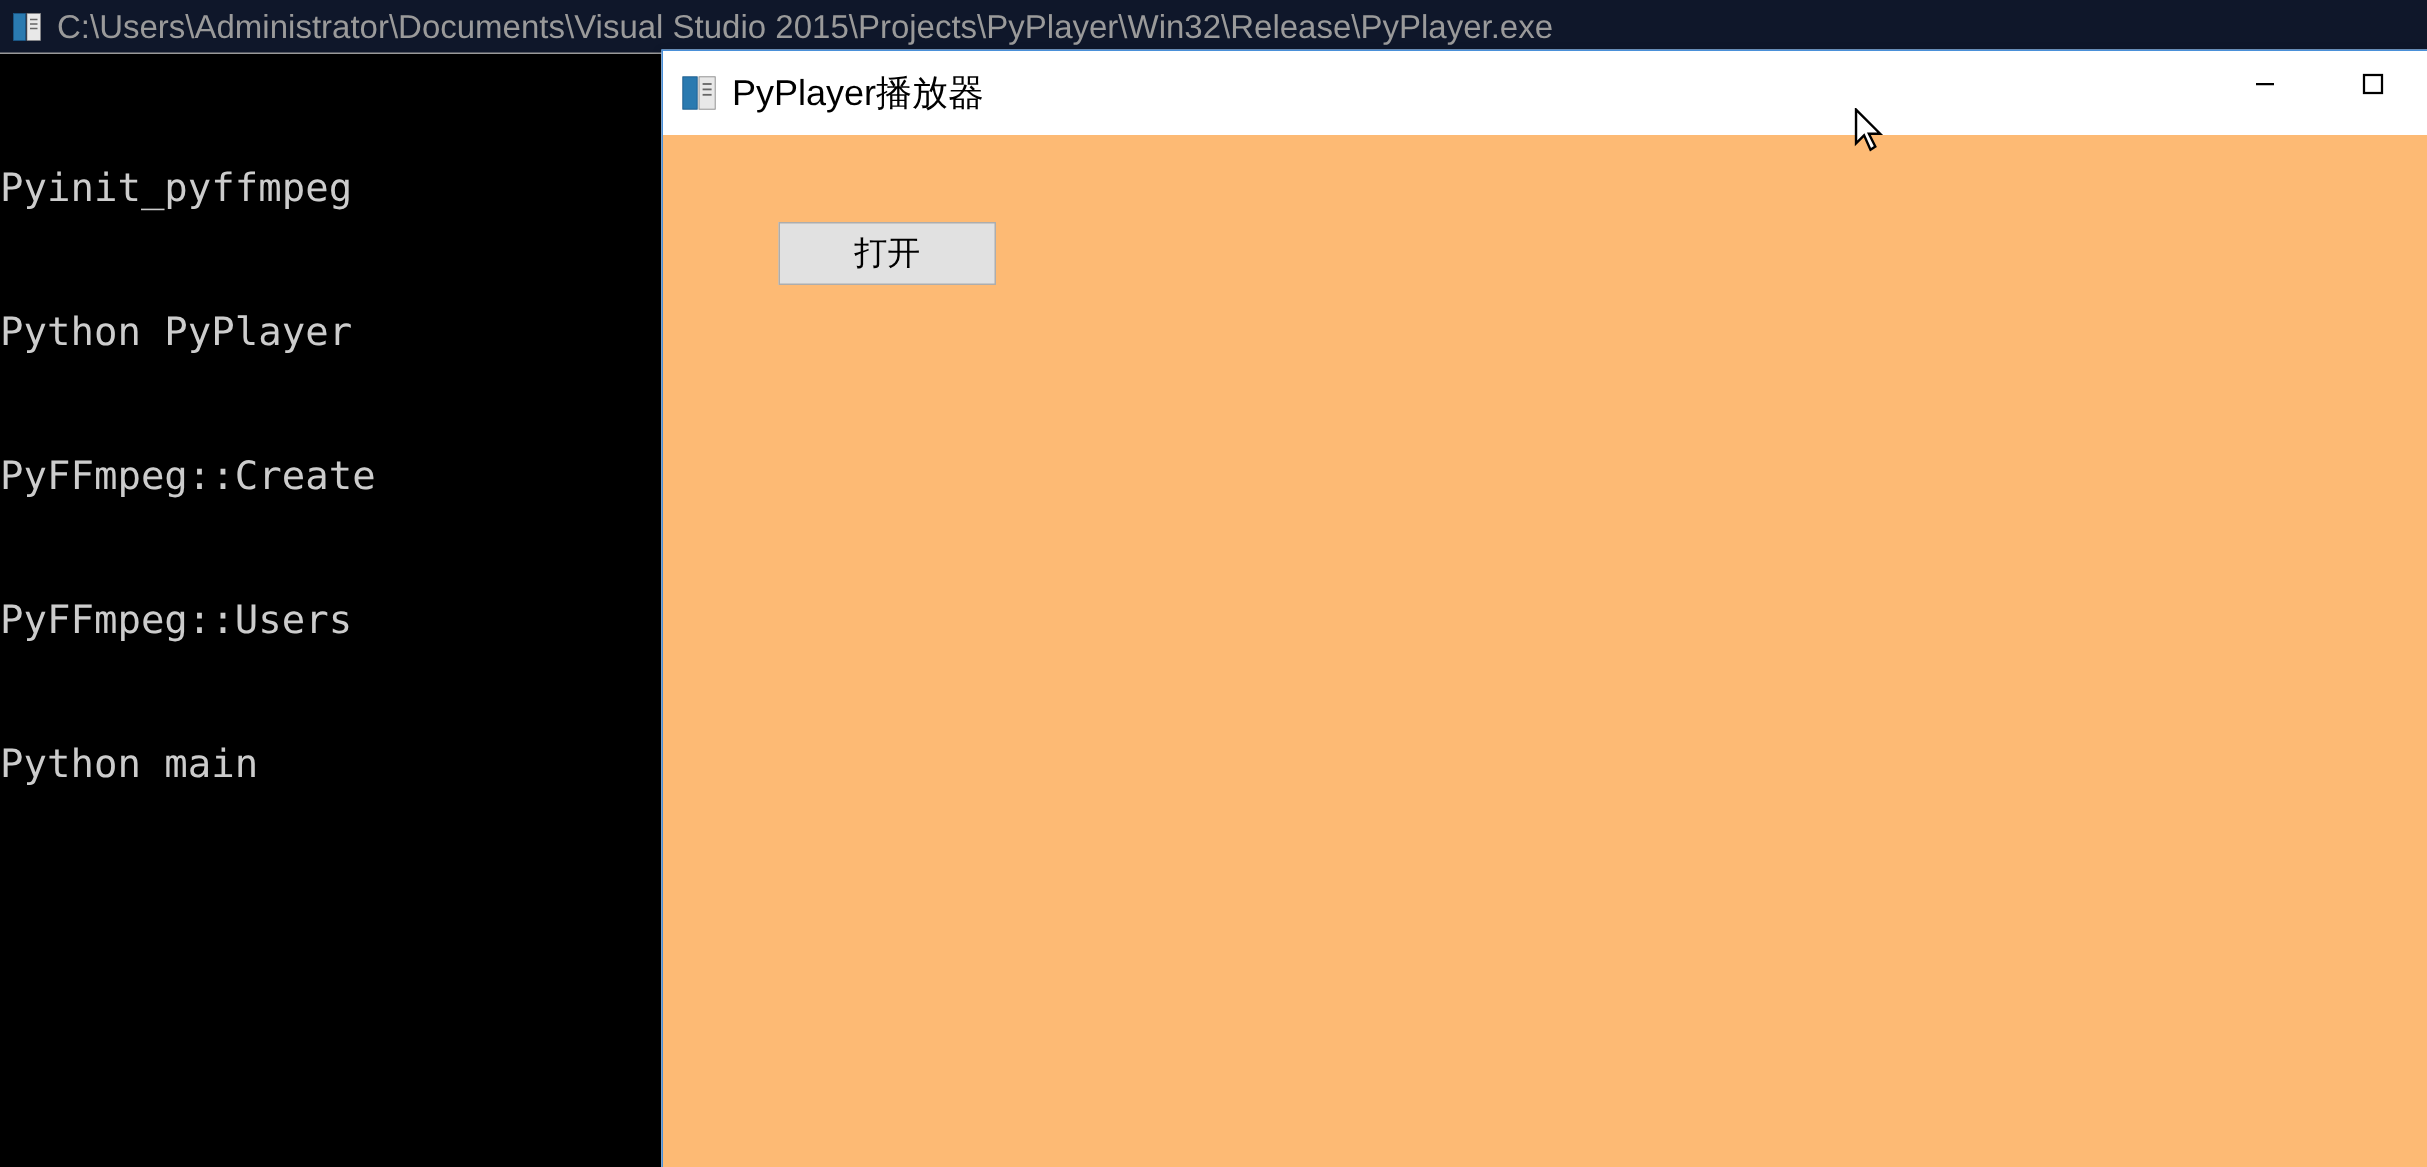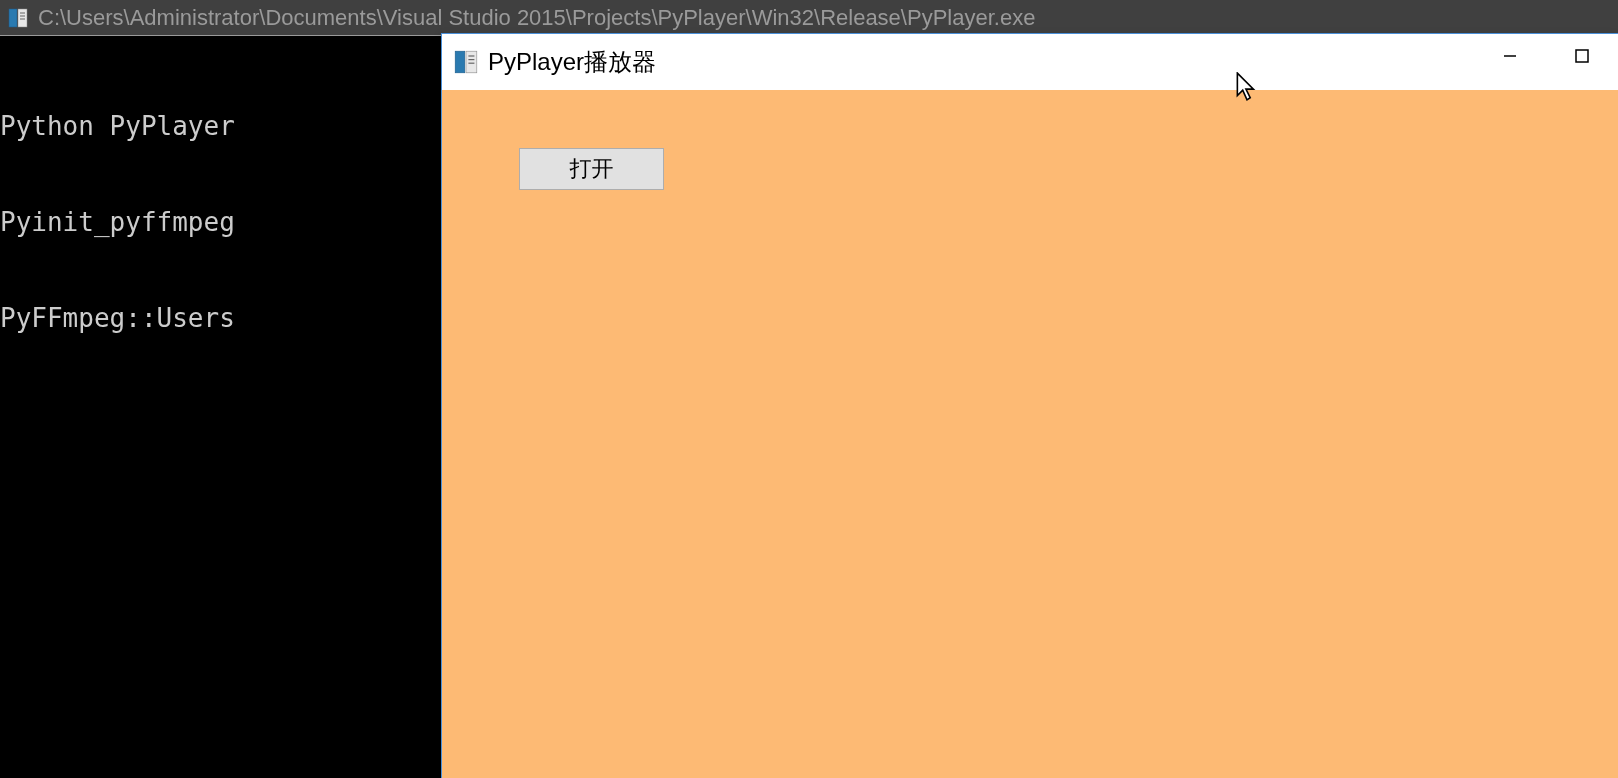--- a/index.html
+++ b/index.html
@@ -18,21 +18,21 @@
     
     .console-window {
       position: absolute;
       top: 0;
       left: 0;
       width: 1618px;
       height: 778px;
     }
     .console-titlebar {
       height: 36px;
-      background: #404040;
+      background: #0f172a;
       display: flex;
       align-items: center;
       padding-left: 8px;
       border-bottom: 1px solid #9a9a9a;
     }
     .console-icon {
       width: 20px;
       height: 20px;
       margin-right: 10px;
       display: flex;
@@ -165,23 +165,25 @@
         <rect x="1" y="1" width="8" height="18" fill="#2a7ab0" stroke="#1a5a8a" stroke-width="0.5"></rect>
         <rect x="10" y="1" width="9" height="18" fill="#e8e8e8" stroke="#888" stroke-width="0.5"></rect>
         <line x1="12" y1="5" x2="17" y2="5" stroke="#666" stroke-width="1"></line>
         <line x1="12" y1="8" x2="17" y2="8" stroke="#666" stroke-width="1"></line>
         <line x1="12" y1="11" x2="17" y2="11" stroke="#666" stroke-width="1"></line>
       </svg>
     </span>
     <span class="console-title">C:\Users\Administrator\Documents\Visual Studio 2015\Projects\PyPlayer\Win32\Release\PyPlayer.exe</span>
   </div>
   <div class="console-body">
+    <span class="console-line">Pyinit_pyffmpeg</span>
     <span class="console-line">Python PyPlayer</span>
-    <span class="console-line">Pyinit_pyffmpeg</span>
+    <span class="console-line">PyFFmpeg::Create</span>
     <span class="console-line">PyFFmpeg::Users</span>
+    <span class="console-line">Python main</span>
   </div>
 </div>
 
 <div class="player-window">
   <div class="player-titlebar">
     <span class="player-icon">
       <svg viewBox="0 0 20 20">
         <rect x="1" y="1" width="8" height="18" fill="#2a7ab0" stroke="#1a5a8a" stroke-width="0.5"></rect>
         <rect x="10" y="1" width="9" height="18" fill="#e8e8e8" stroke="#888" stroke-width="0.5"></rect>
         <line x1="12" y1="5" x2="17" y2="5" stroke="#666" stroke-width="1"></line>

